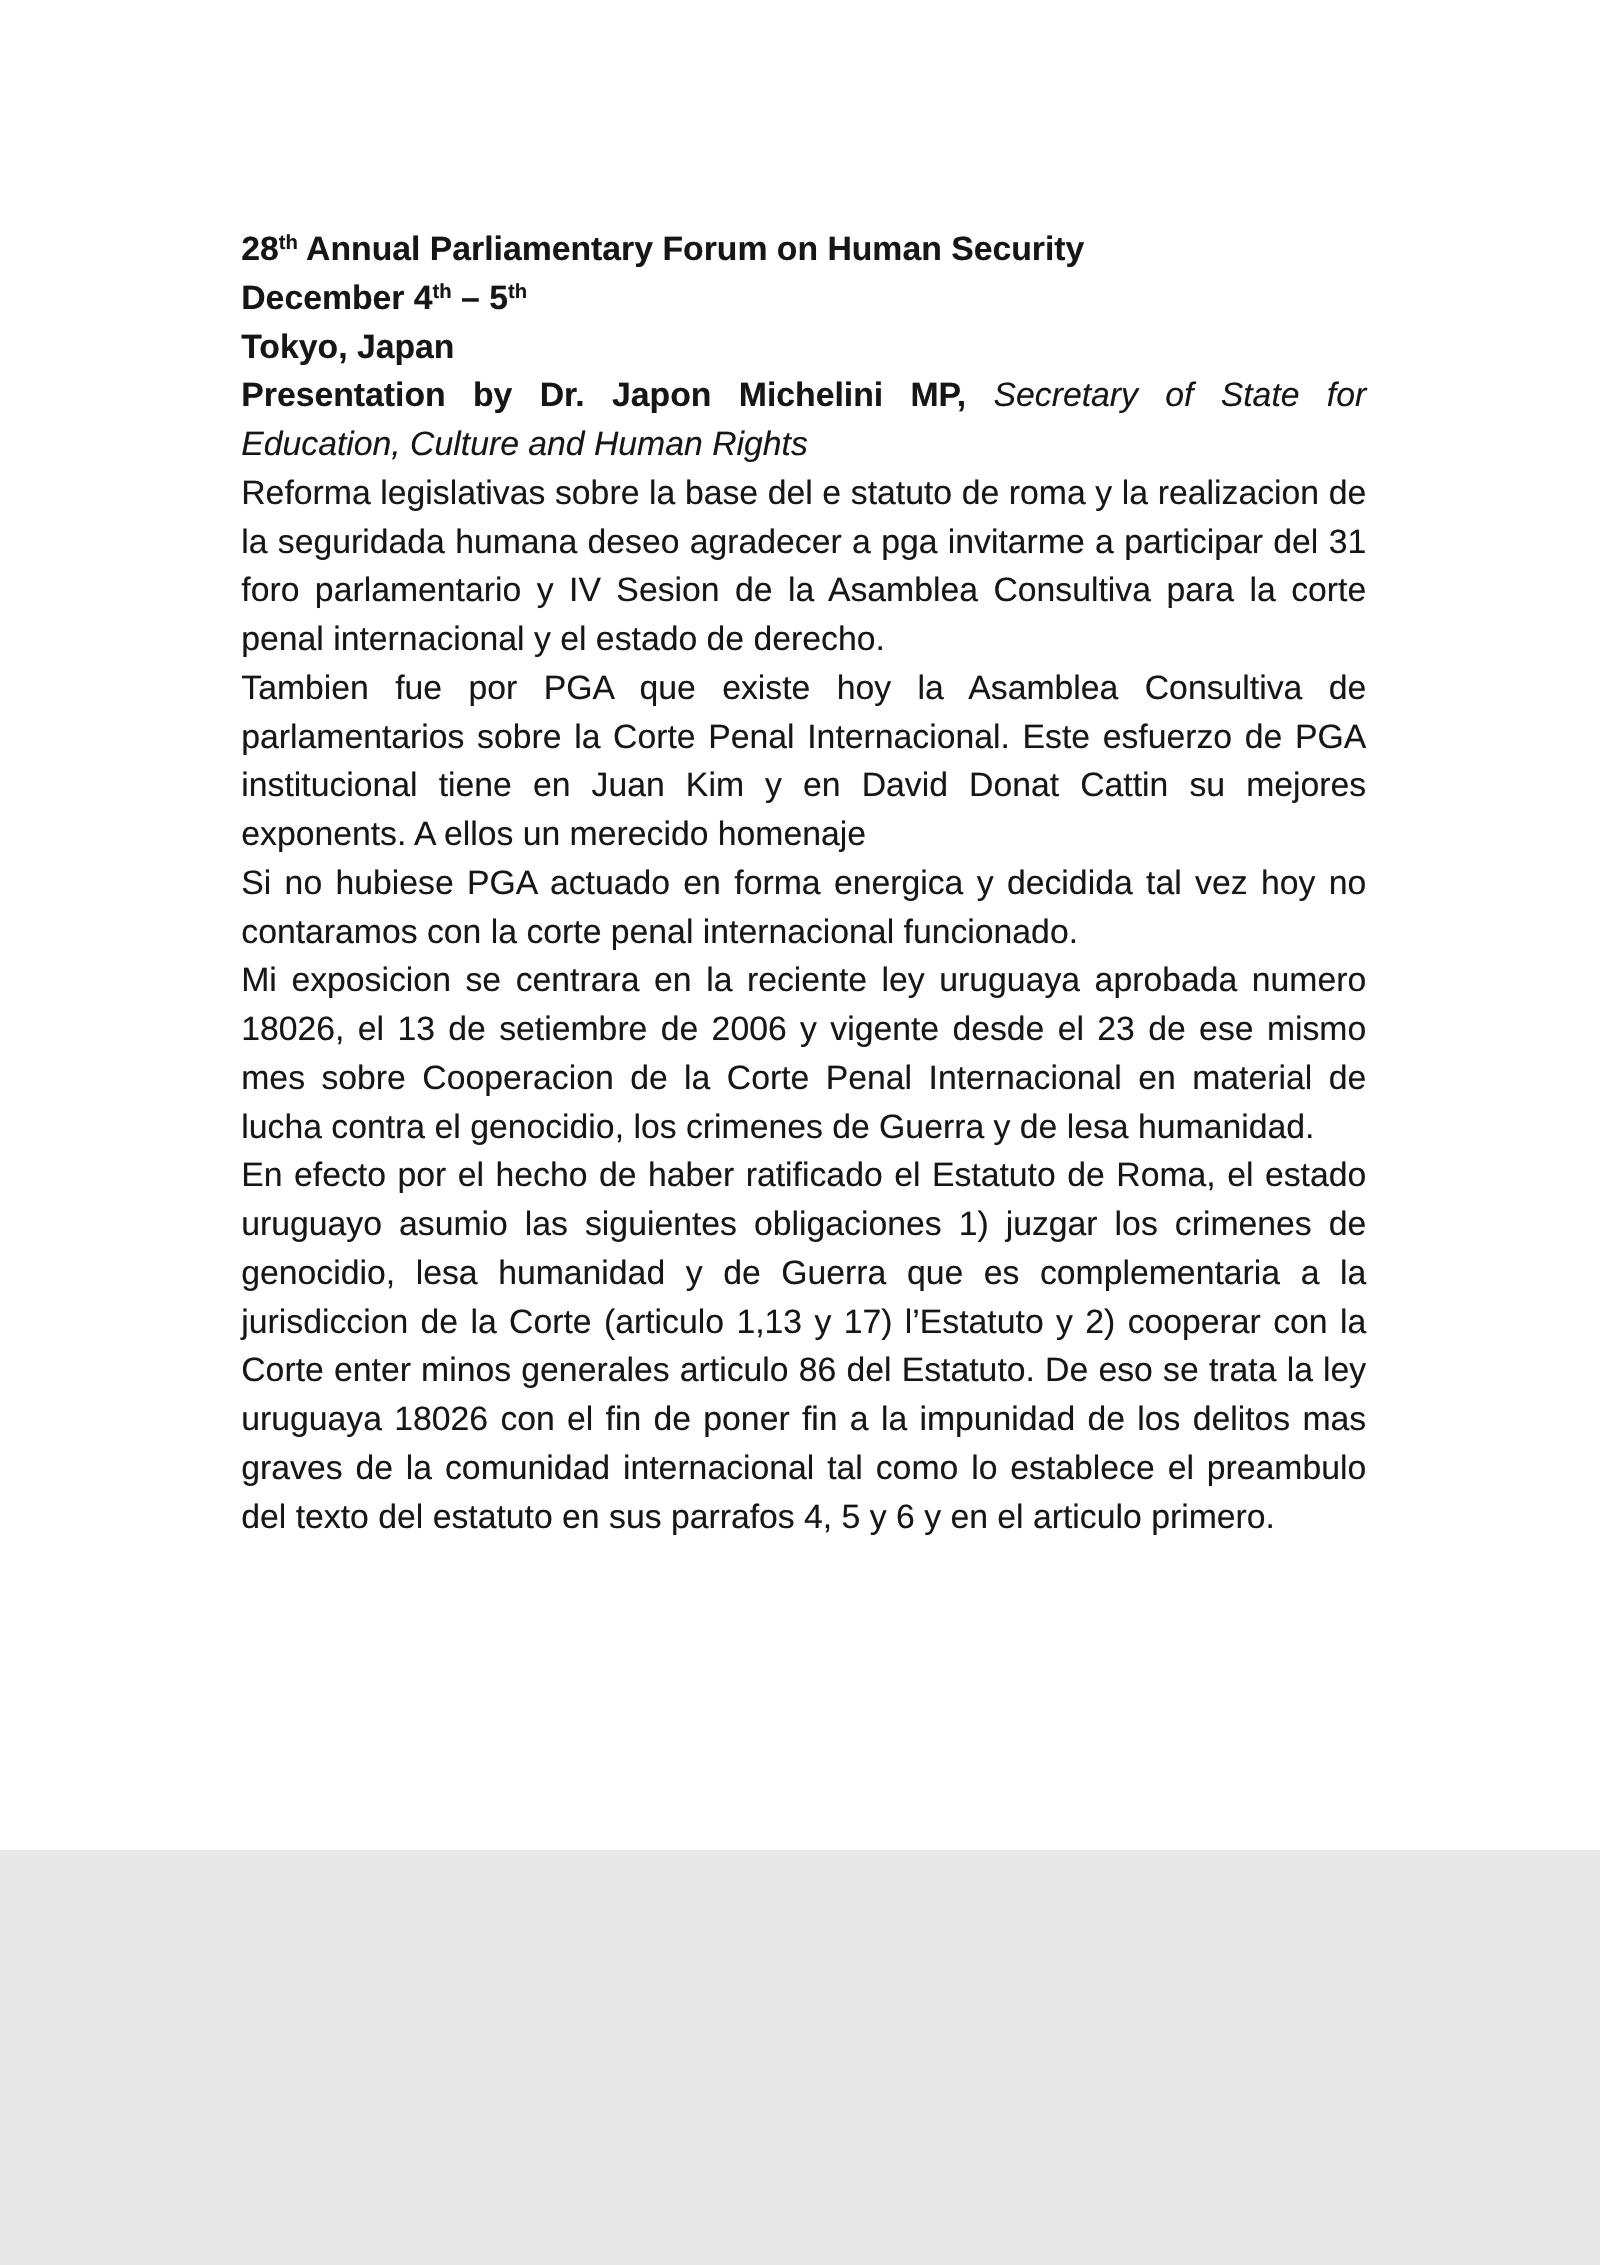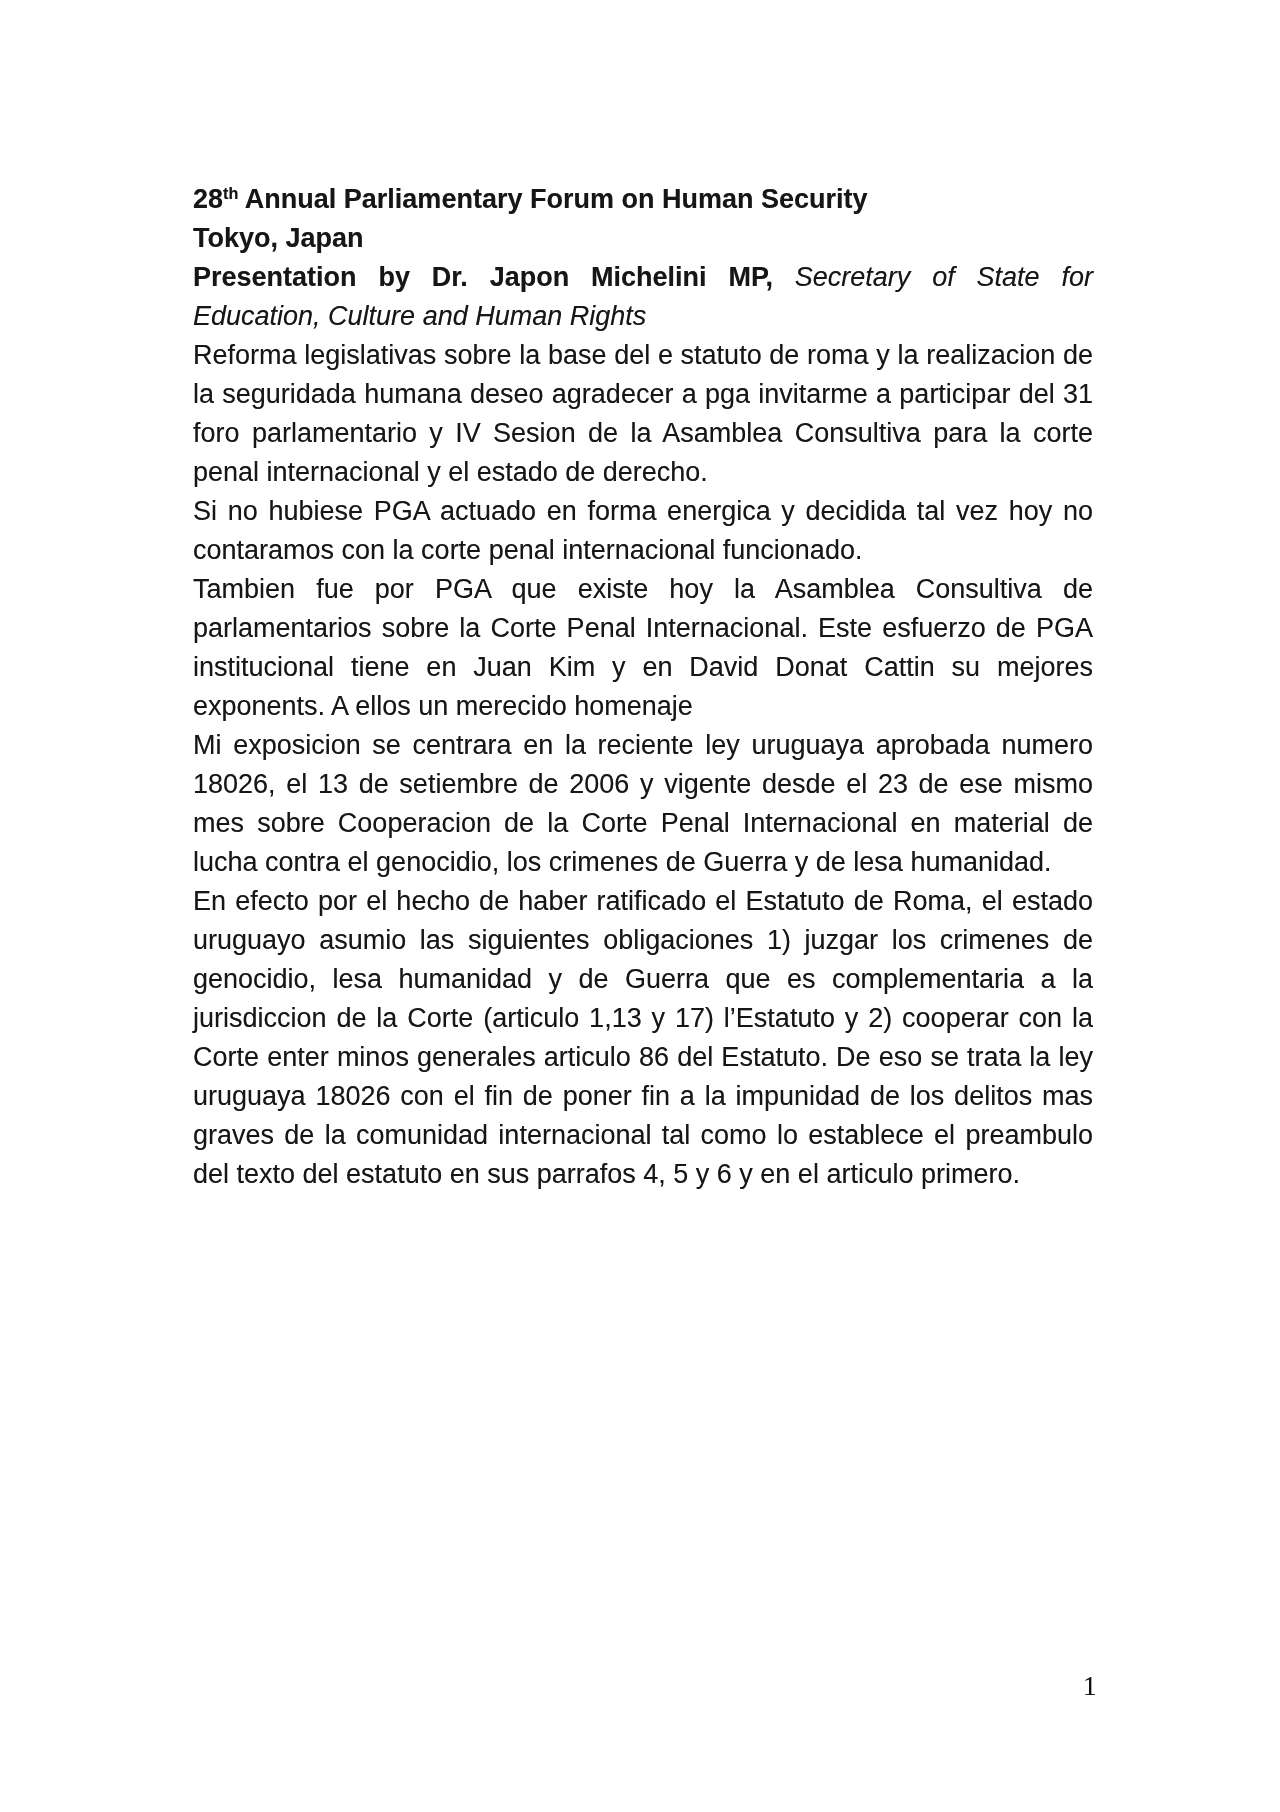--- a/index.html
+++ b/index.html
@@ -1,19 +1,19 @@
 <!DOCTYPE html>
 <html><head>
 <meta charset="utf-8">
 <style>
   html, body { margin: 0; padding: 0; background: #e8e8e8; }
   .page {
     position: relative;
     width: 1280px;
-    height: 1812px;
+    height: 1480px;
     background: #ffffff;
     overflow: hidden;
     font-family: "Liberation Sans", "DejaVu Sans", sans-serif;
     color: #161616;
     text-shadow: 0 0 0.6px rgba(30,30,30,0.45);
   }
   .content {
     position: absolute;
     left: 193px;
     top: 180px;
@@ -44,29 +44,30 @@
   }
 </style>
 </head>
 <body>
 
 <div class="page">
   <div class="content">
 
     <p class="hdr"><span>28</span><sup class="sp">th</sup><span> Annual Parliamentary Forum on Human Security</span></p>
 
+    <p class="hdr"><span>December 4</span><sup class="sp">th</sup><span> – 5</span><sup class="sp">th</sup></p>
 
     <p class="hdr">Tokyo, Japan</p>
 
     <p class="byline gap"><span class="b">Presentation by Dr. Japon Michelini MP,</span> <span class="i">Secretary of State for Education, Culture and Human Rights</span></p>
 
     <div>
         <p class="para gap">Reforma legislativas sobre la base del e statuto de roma y la realizacion de la seguridada humana deseo agradecer a pga invitarme a participar del 31 foro parlamentario y IV Sesion de la Asamblea Consultiva para la corte penal internacional y el estado de derecho.</p>
+        <p class="para gap">Tambien fue por PGA que existe hoy la Asamblea Consultiva de parlamentarios sobre la Corte Penal Internacional.  Este esfuerzo de PGA institucional tiene en Juan Kim y en David Donat Cattin su mejores exponents.  A ellos un merecido homenaje</p>
         <p class="para">Si no hubiese PGA actuado en forma energica y decidida tal vez hoy no contaramos con la corte penal internacional funcionado.</p>
-        <p class="para gap">Tambien fue por PGA que existe hoy la Asamblea Consultiva de parlamentarios sobre la Corte Penal Internacional.  Este esfuerzo de PGA institucional tiene en Juan Kim y en David Donat Cattin su mejores exponents.  A ellos un merecido homenaje</p>
         <p class="para gap">Mi exposicion se centrara en la reciente ley uruguaya aprobada numero 18026, el 13 de setiembre de 2006 y vigente desde el 23 de ese mismo mes sobre Cooperacion de la Corte Penal Internacional en material de lucha contra el genocidio, los crimenes de Guerra y de lesa humanidad.</p>
         <p class="para gap">En efecto por el hecho de haber ratificado el Estatuto de Roma, el estado uruguayo asumio las siguientes obligaciones 1) juzgar los crimenes de genocidio, lesa humanidad y de Guerra que es complementaria a la jurisdiccion de la Corte (articulo 1,13 y 17) l’Estatuto y 2) cooperar con la Corte enter minos generales articulo 86 del Estatuto.  De eso se trata la ley uruguaya 18026 con el fin de poner fin a la impunidad de los delitos mas graves de la comunidad internacional tal como lo establece el preambulo del texto del estatuto en sus parrafos 4, 5 y 6 y en el articulo primero.</p>
       </div>
 
   </div>
 
   <div class="pagenum">1</div>
 </div>
 
 </body></html>

